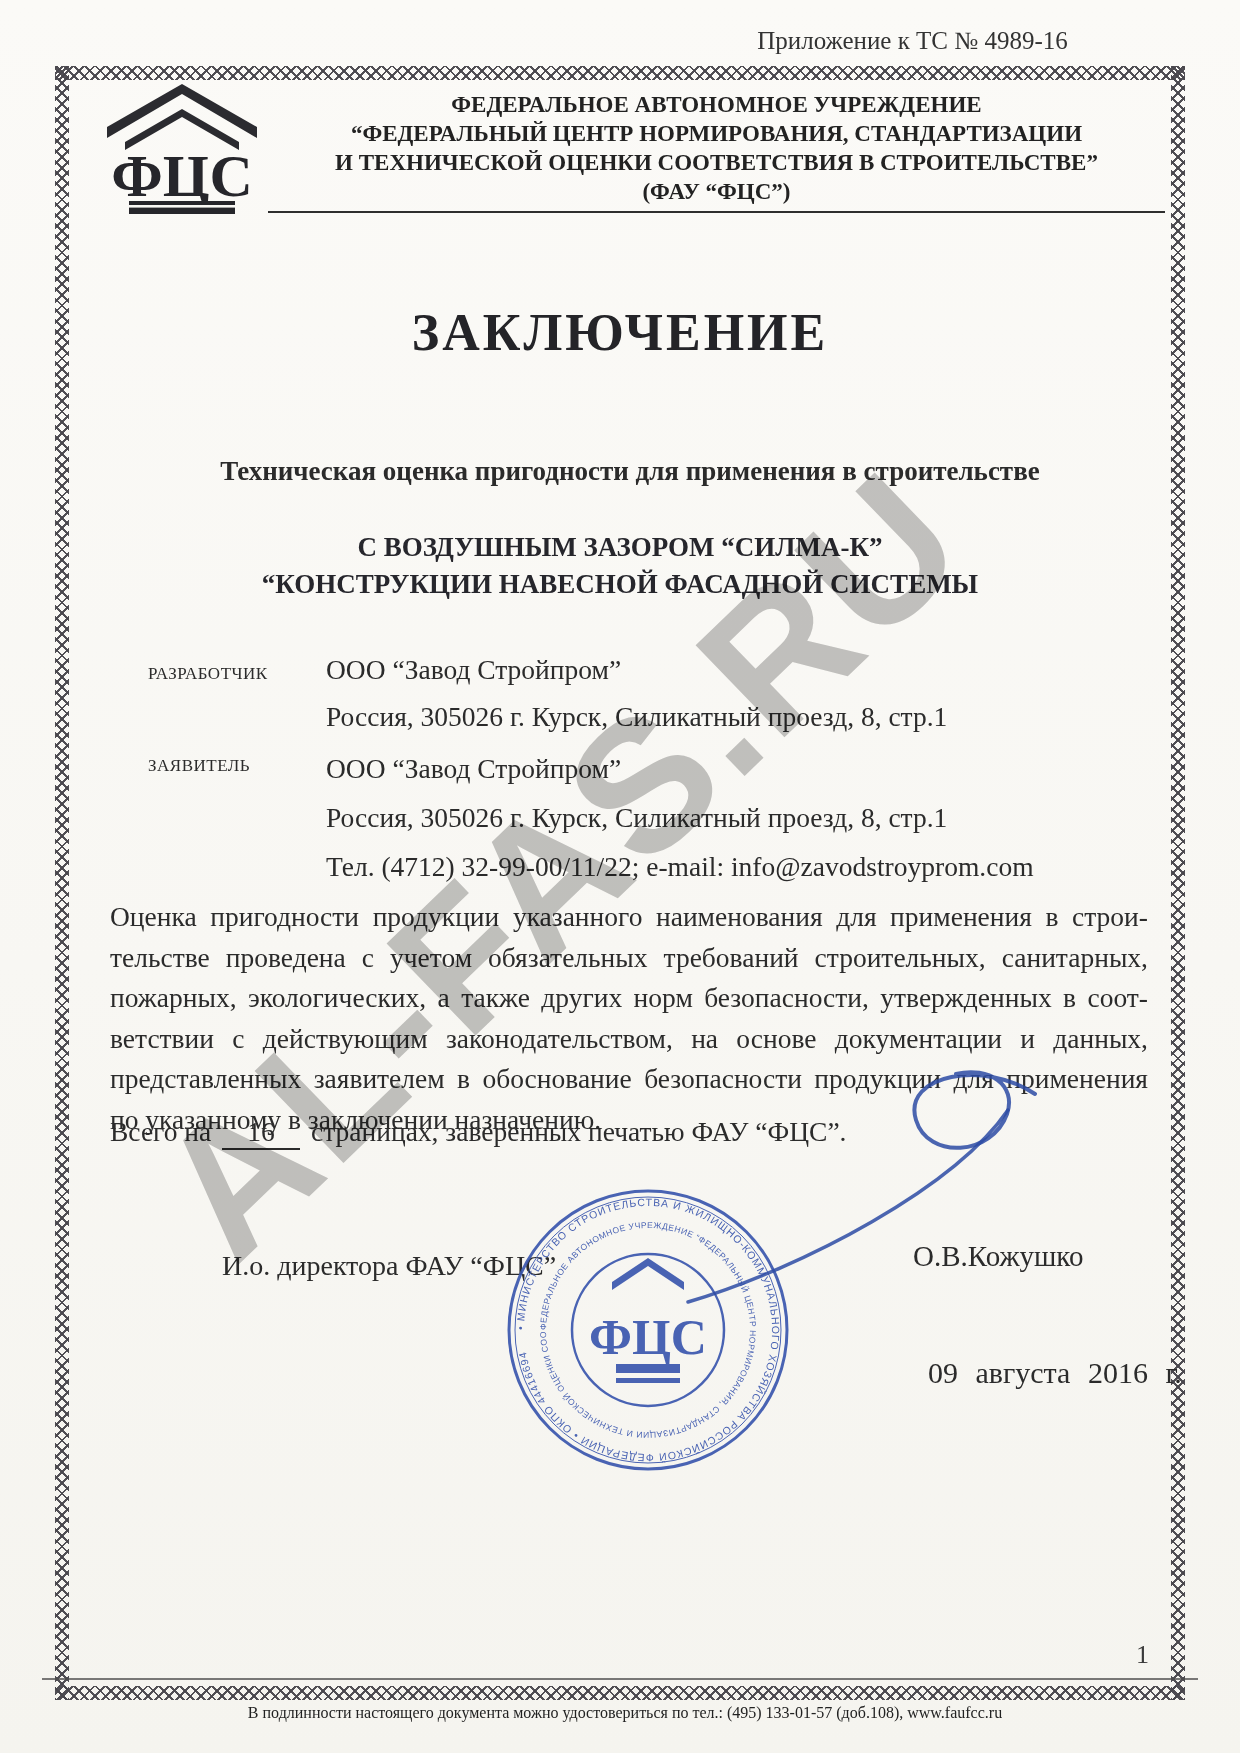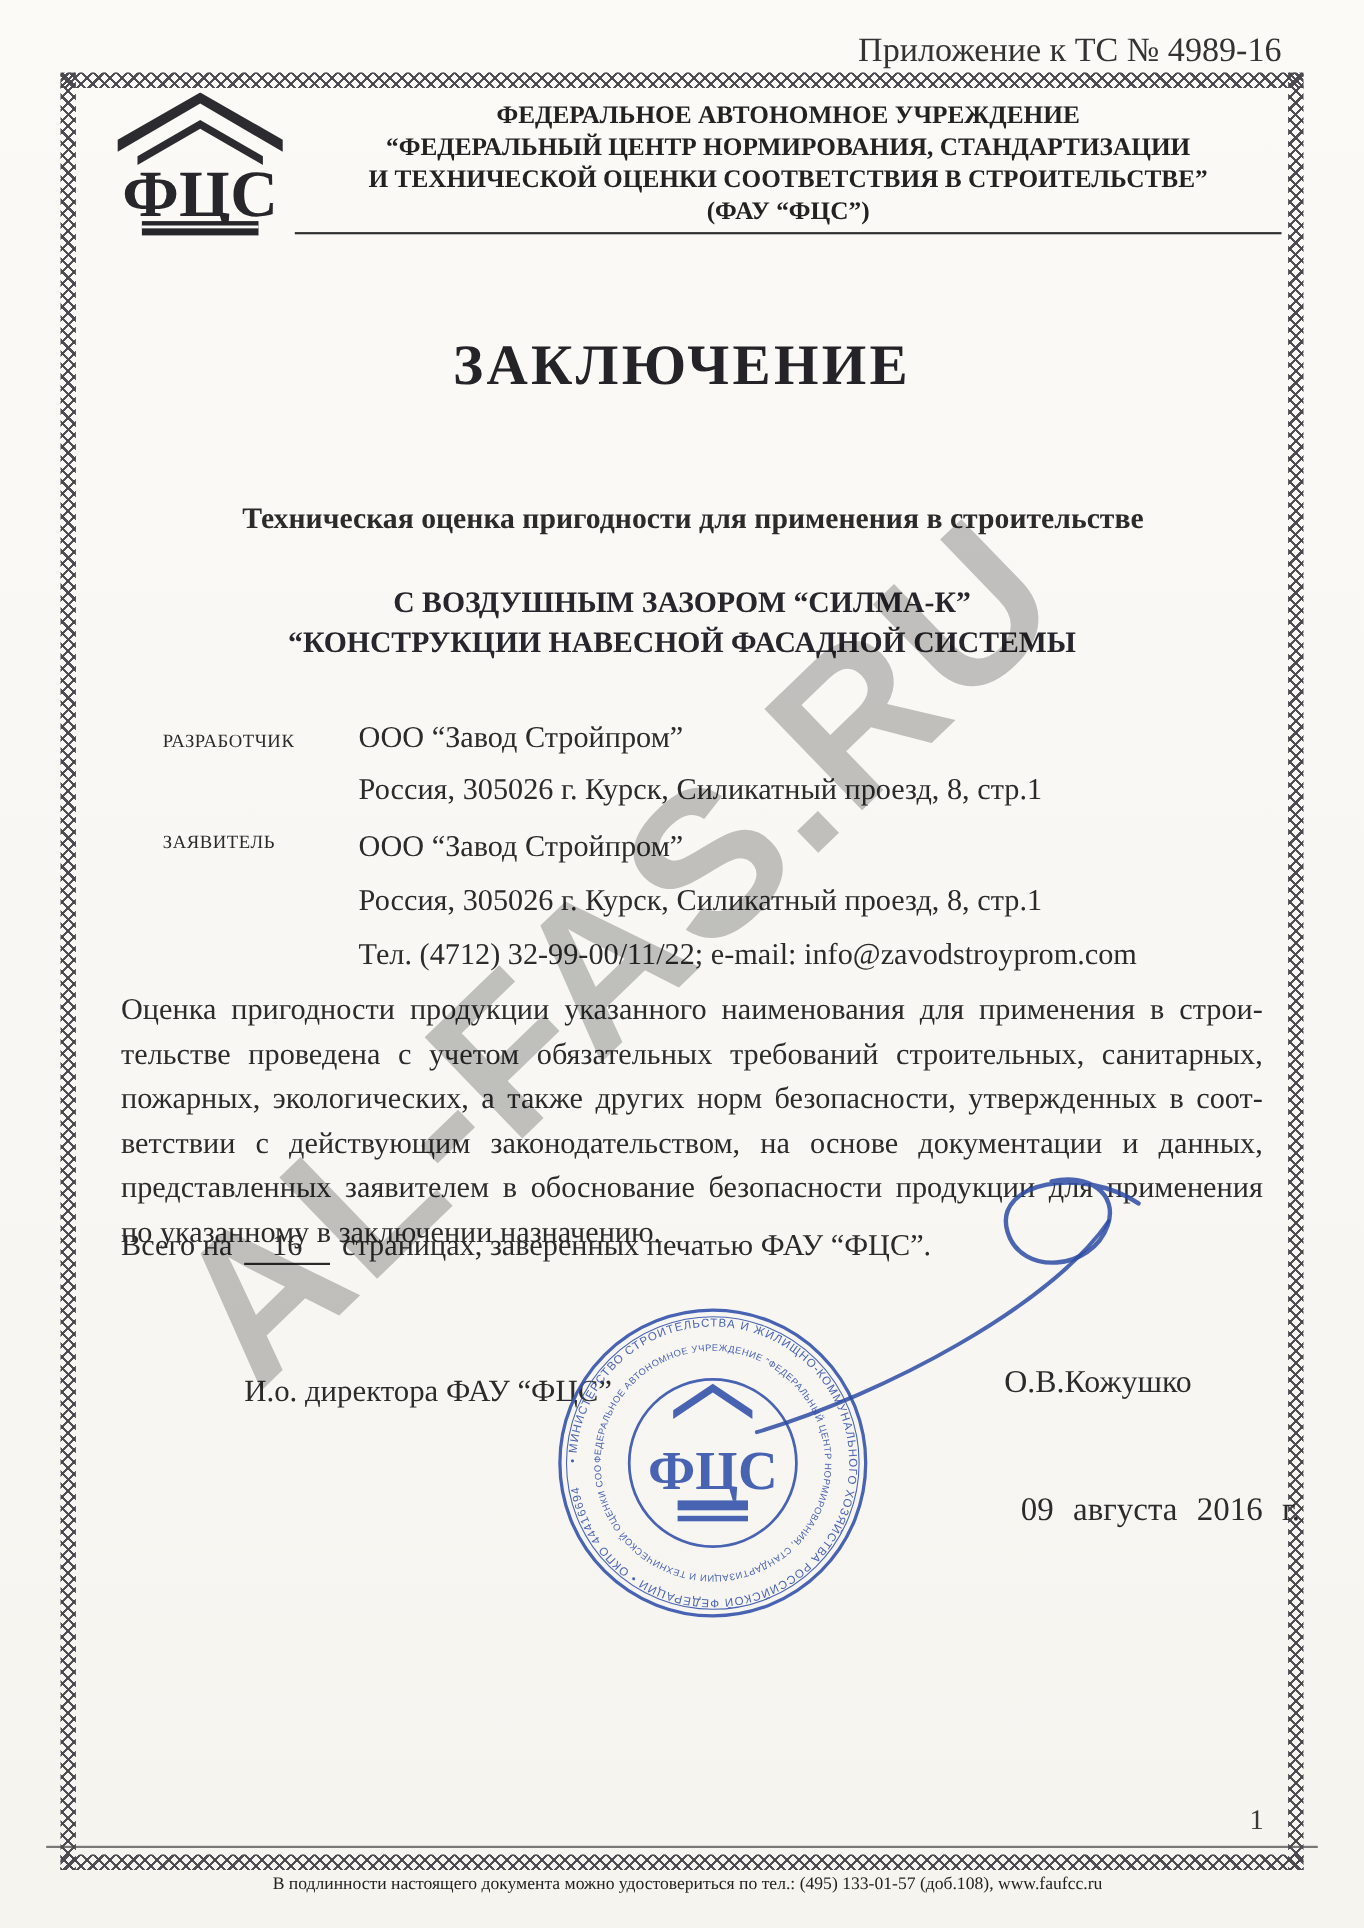--- a/index.html
+++ b/index.html
@@ -14,21 +14,21 @@
     background-image:
       repeating-linear-gradient(45deg, rgba(72,70,76,.95) 0 2px, transparent 2px 7.5px),
       repeating-linear-gradient(-45deg, rgba(72,70,76,.95) 0 2px, transparent 2px 7.5px);
   }
   .b-top{left:55px;top:66px;width:1130px;height:14px}
   .b-bottom{left:55px;top:1686px;width:1130px;height:14px}
   .b-left{left:55px;top:66px;width:14px;height:1634px}
   .b-right{left:1171px;top:66px;width:14px;height:1634px}
   .scan-line{position:absolute;left:42px;top:1678px;width:1156px;height:2px;background:#4e4e4e;opacity:.75}
 
-  .annex{position:absolute;top:27px;left:660px;width:505px;text-align:right;font-size:31px;color:#333}
+  .annex{position:absolute;top:27px;left:660px;width:505px;text-align:center;font-size:25px;color:#333}
 
   .logo{position:absolute;left:103px;top:84px;width:158px;height:134px}
 
   .org{position:absolute;left:268px;top:90px;width:897px;text-align:center;font-weight:bold;font-size:23px;line-height:29px;color:#222}
   .org .rule{border:none;border-top:2.5px solid #2e2e2e;margin:5px 0 7px}
   .org .addr{font-weight:normal;font-size:26px;letter-spacing:.3px}
 
   .doc-title{position:absolute;left:70px;top:303px;width:1100px;text-align:center;font-size:52px;font-weight:bold;letter-spacing:3px;color:#242428}
   .subtitle{position:absolute;left:50px;top:456px;width:1160px;text-align:center;font-size:27px;font-weight:bold}
   .product{position:absolute;left:65px;top:529px;width:1110px;text-align:center;font-size:27px;font-weight:bold;line-height:37px;color:#26262c}

